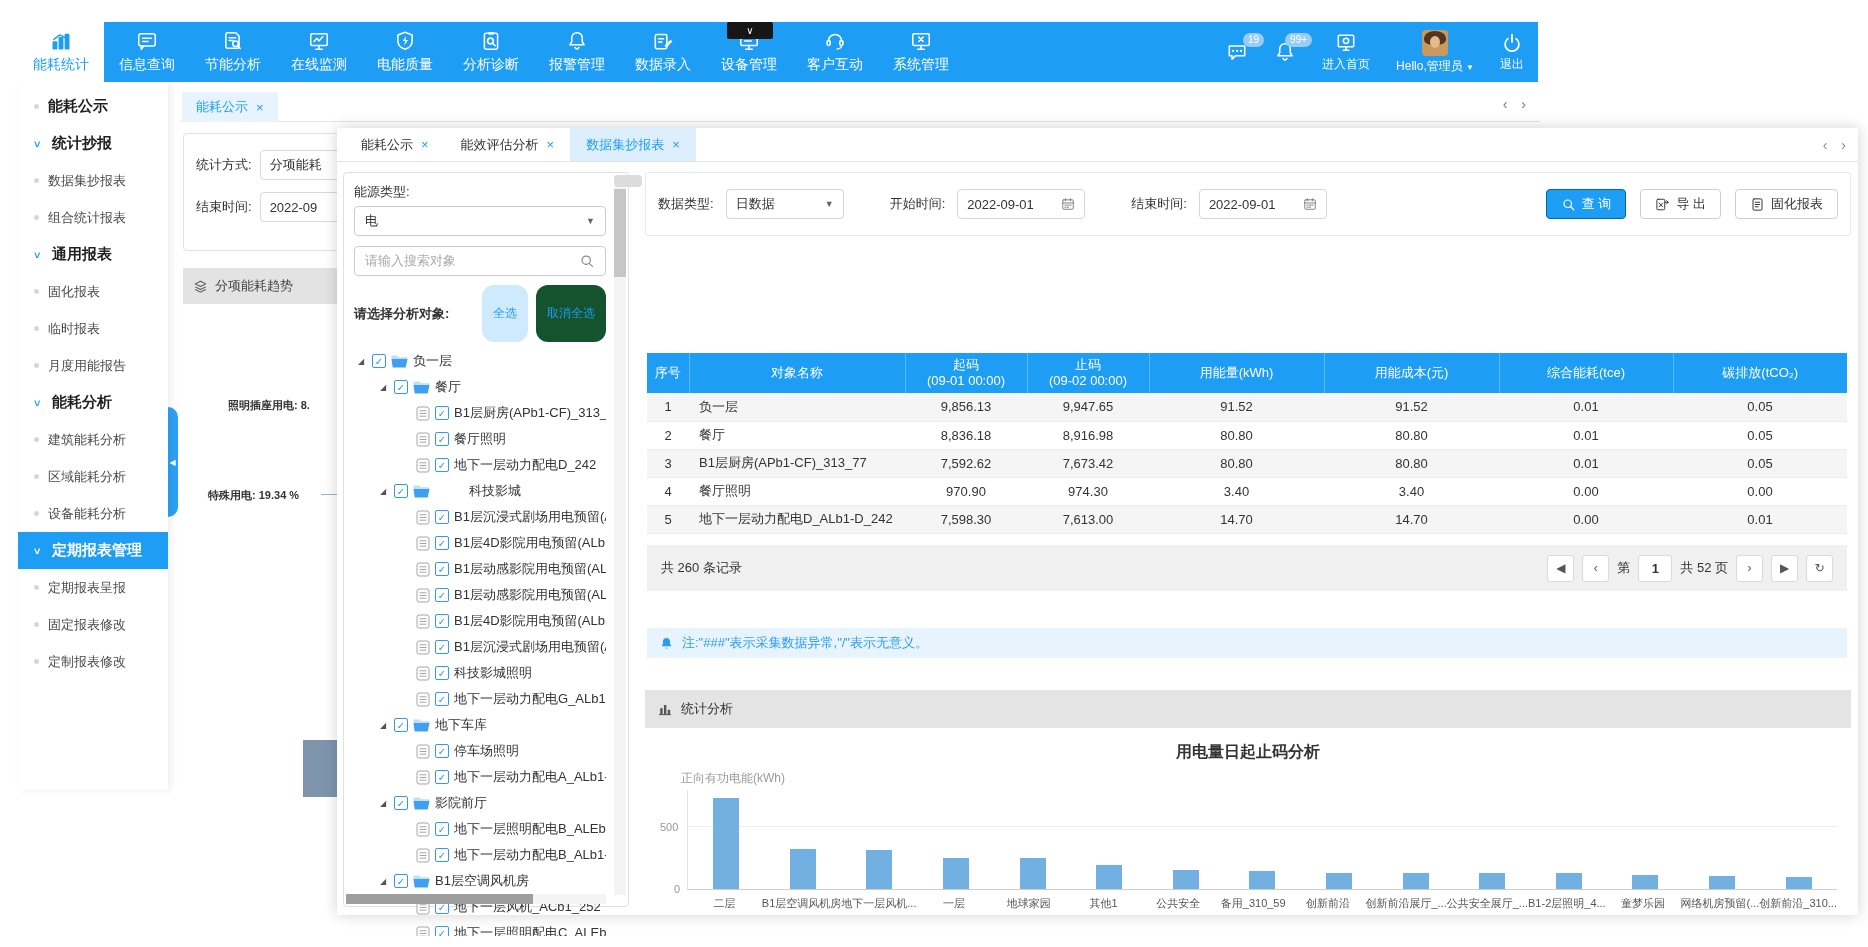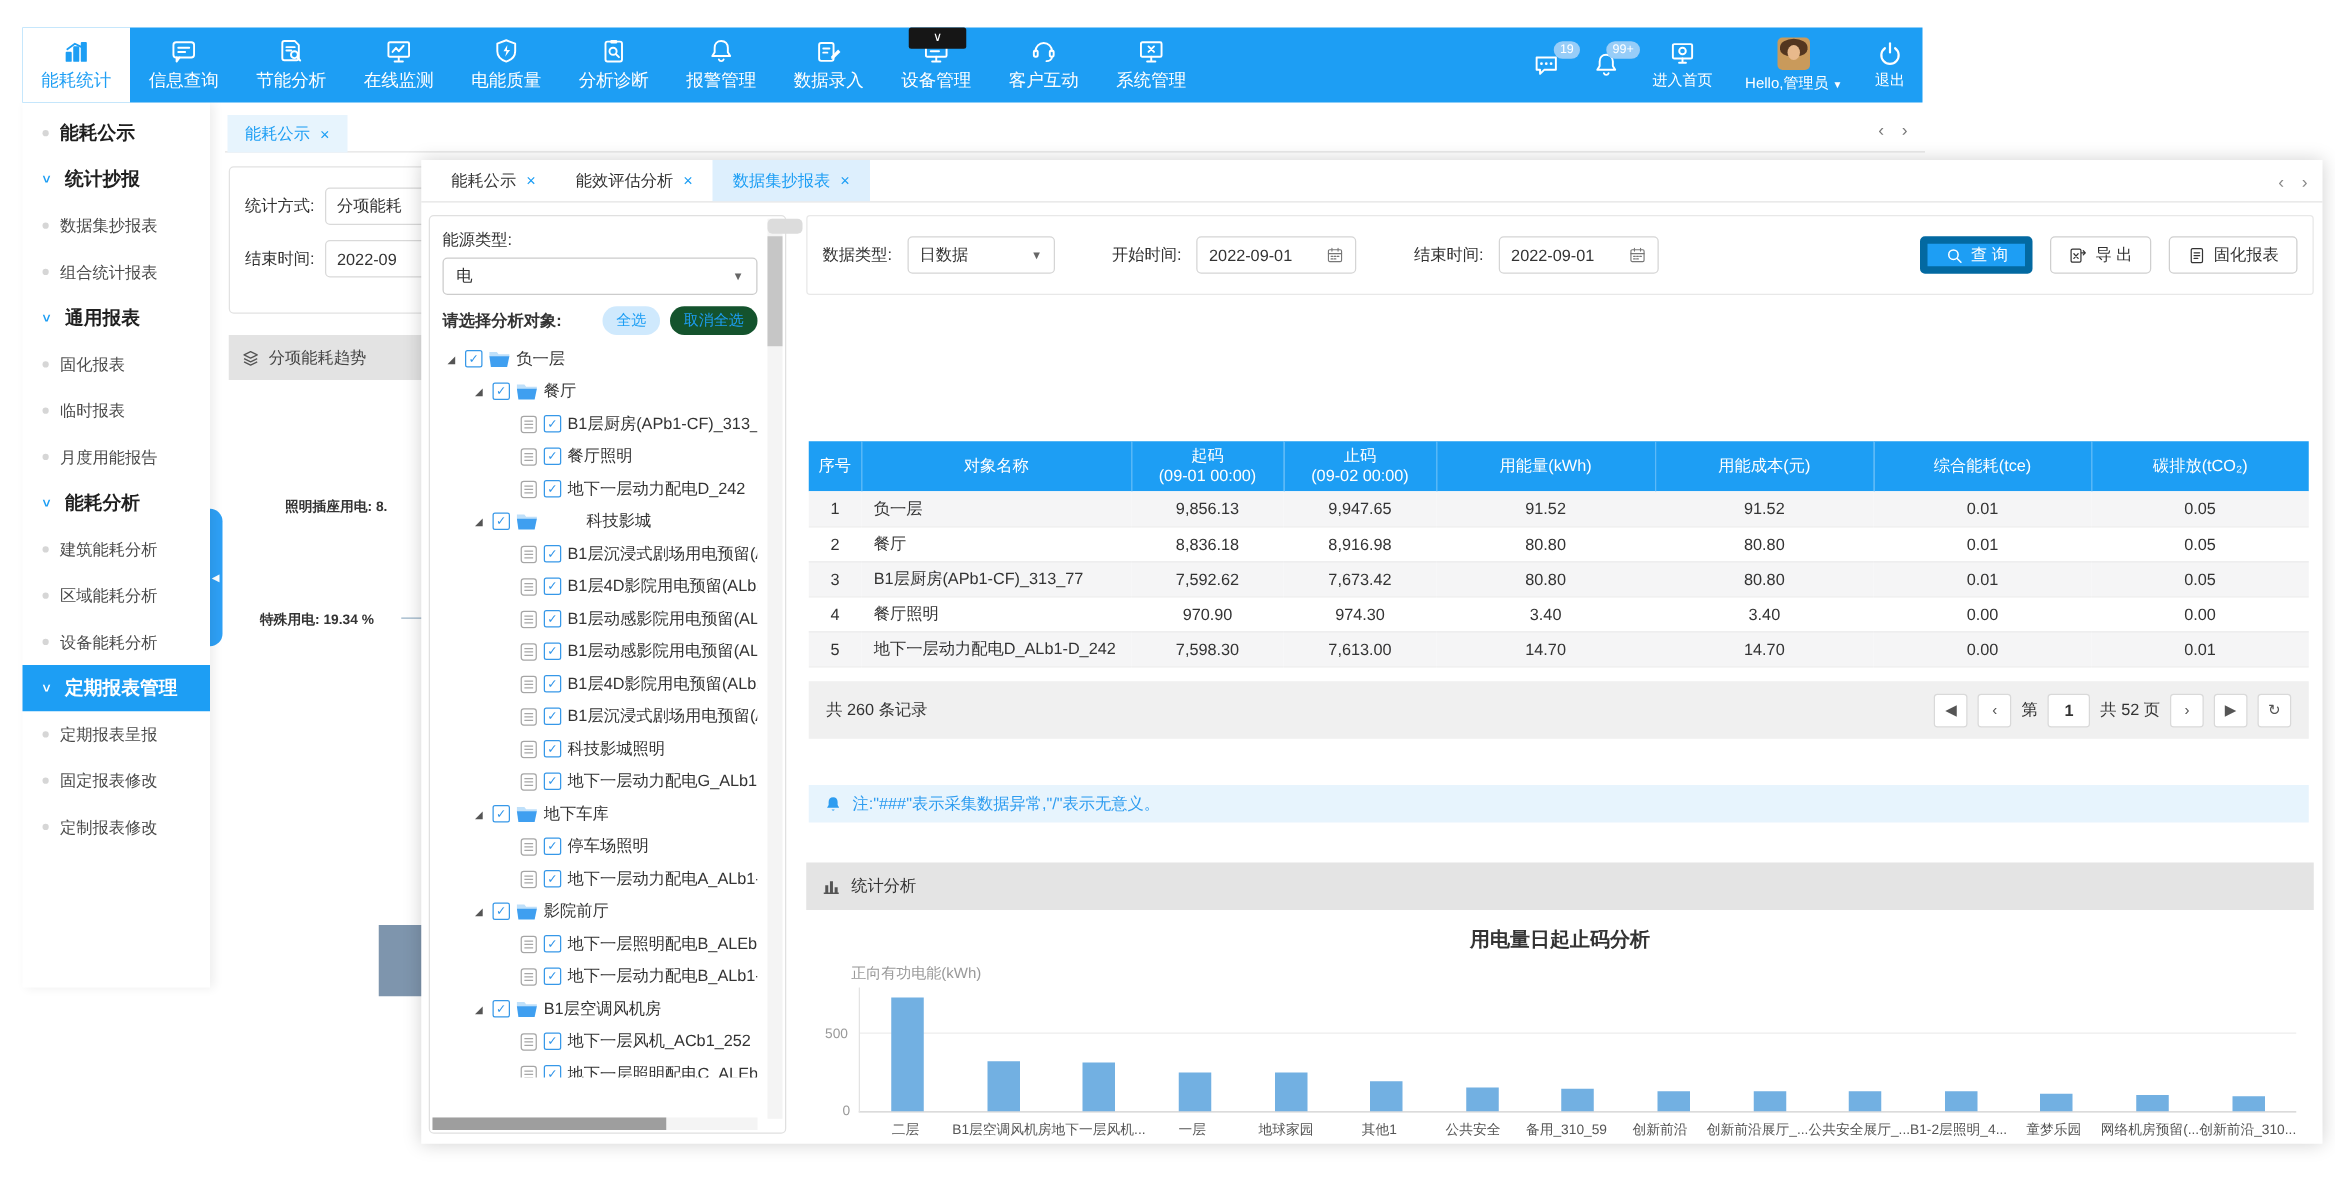--- a/index.html
+++ b/index.html
@@ -90,21 +90,21 @@
   #tree-panel { position:absolute; left:6px; top:44px; width:286px; height:735px;
     border:1px solid #e0e0e0; border-radius:4px; background:#fff; padding:10px 22px 0 10px; }
   .panel-label { font-size:13px; color:#333; }
   #energy-select { margin-top:5px; height:30px; border:1px solid #ccc; border-radius:4px;
     display:flex; align-items:center; padding:0 10px; font-size:13px; color:#333; cursor:pointer; }
   .sel-caret { margin-left:auto; font-size:9px; color:#666; }
   #tree-search { margin-top:10px; height:30px; border:1px solid #ccc; border-radius:4px;
     display:flex; align-items:center; padding:0 10px; font-size:13px; color:#aaa; }
   #tree-search svg { margin-left:auto; width:16px; height:16px; color:#888; }
   #select-row { margin-top:9px; display:flex; align-items:center; font-size:13px; color:#333; }
-  .pill { border-radius:12px; font-size:12px; padding:3px 11px; color:#1d9ef4; cursor:pointer; }
+  .pill { border-radius:12px; font-size:12px; padding:20px 11px; color:#1d9ef4; cursor:pointer; }
   #btn-select-all { background:#cfe9fd; margin-left:auto; }
   #btn-deselect-all { background:#14532d; margin-left:8px; }
   #tree { margin-top:6px; height:588px; overflow:hidden; }
   .tree-row { height:26px; display:flex; align-items:center; gap:5px; white-space:nowrap;
     font-size:13px; color:#333; cursor:pointer; overflow:hidden; }
   .tree-caret { font-size:8px; color:#555; width:9px; flex:0 0 9px; }
   .tree-cbx { width:14px; height:14px; flex:0 0 14px; border:1.5px solid #3798e8; border-radius:2px;
     color:#2f94e9; font-size:10px; font-weight:bold; display:flex; align-items:center;
     justify-content:center; background:#fff; cursor:pointer; }
   .tree-row svg.folder { width:17px; height:14px; flex:0 0 17px; }
@@ -123,21 +123,21 @@
   .ctl-select, .ctl-date { height:30px; border:1px solid #d5d5d5; border-radius:4px;
     display:flex; align-items:center; padding:0 9px; background:#fff; cursor:pointer; }
   .ctl-select { width:118px; }
   .ctl-date { width:128px; }
   .ctl-date svg { margin-left:auto; width:14px; height:14px; color:#777; }
   .ctl-gap { width:22px; }
   #ctl-buttons { margin-left:auto; display:flex; gap:14px; }
   .btn { height:30px; border-radius:4px; display:flex; align-items:center; gap:6px;
     padding:0 14px; font-size:13px; cursor:pointer; }
   .btn svg { width:15px; height:15px; }
-  .btn-primary { background:#1d9ef4; color:#fff; border:6px solid #0369a1; }
+  .btn-primary { background:#1d9ef4; color:#fff; border:1px solid #0369a1; }
   .btn-plain { background:#fff; color:#333; border:1px solid #cfcfcf; }
 
   .section-header { position:absolute; left:0; width:1206px; height:38px; background:#e4e4e4;
     display:flex; align-items:center; gap:8px; padding:0 12px; font-size:13px; color:#333; }
   .section-header svg { width:16px; height:16px; color:#555; }
   #report-header { top:132px; }
   #save-btn { margin-left:auto; height:28px; background:#1d9ef4; color:#fff; border-radius:3px;
     display:flex; align-items:center; gap:6px; padding:0 13px; font-size:13px; cursor:pointer; }
   #save-btn svg { width:14px; height:14px; }
   #help-btn { width:22px; height:22px; border-radius:50%; background:#666; color:#fff;
@@ -449,20 +449,27 @@
       <span>‹</span>
       <span>›</span>
     </div>
   </div>
 
   <div id="tree-panel">
     <div class="panel-label">能源类型:</div>
     <div id="energy-select">
       <span>电</span>
       <span class="sel-caret">▼</span>
+    </div>
+    <div id="tree-search">
+      <span>请输入搜索对象</span>
+      <svg viewBox="0 0 20 20" fill="none" stroke="currentColor" stroke-width="1.5" stroke-linecap="round">
+          <circle cx="9" cy="9" r="5.2"></circle>
+          <path d="M13.2 13.2l3.6 3.6"></path>
+        </svg>
     </div>
     <div id="select-row">
       <span style="font-weight:bold;">请选择分析对象:</span>
       <span class="pill" id="btn-select-all">全选</span>
       <span class="pill" id="btn-deselect-all">取消全选</span>
     </div>
     <div id="tree">
         <div class="tree-row" style="padding-left: 4px;">
           <span class="tree-caret">◢</span>
           <span class="tree-cbx">✓</span>

